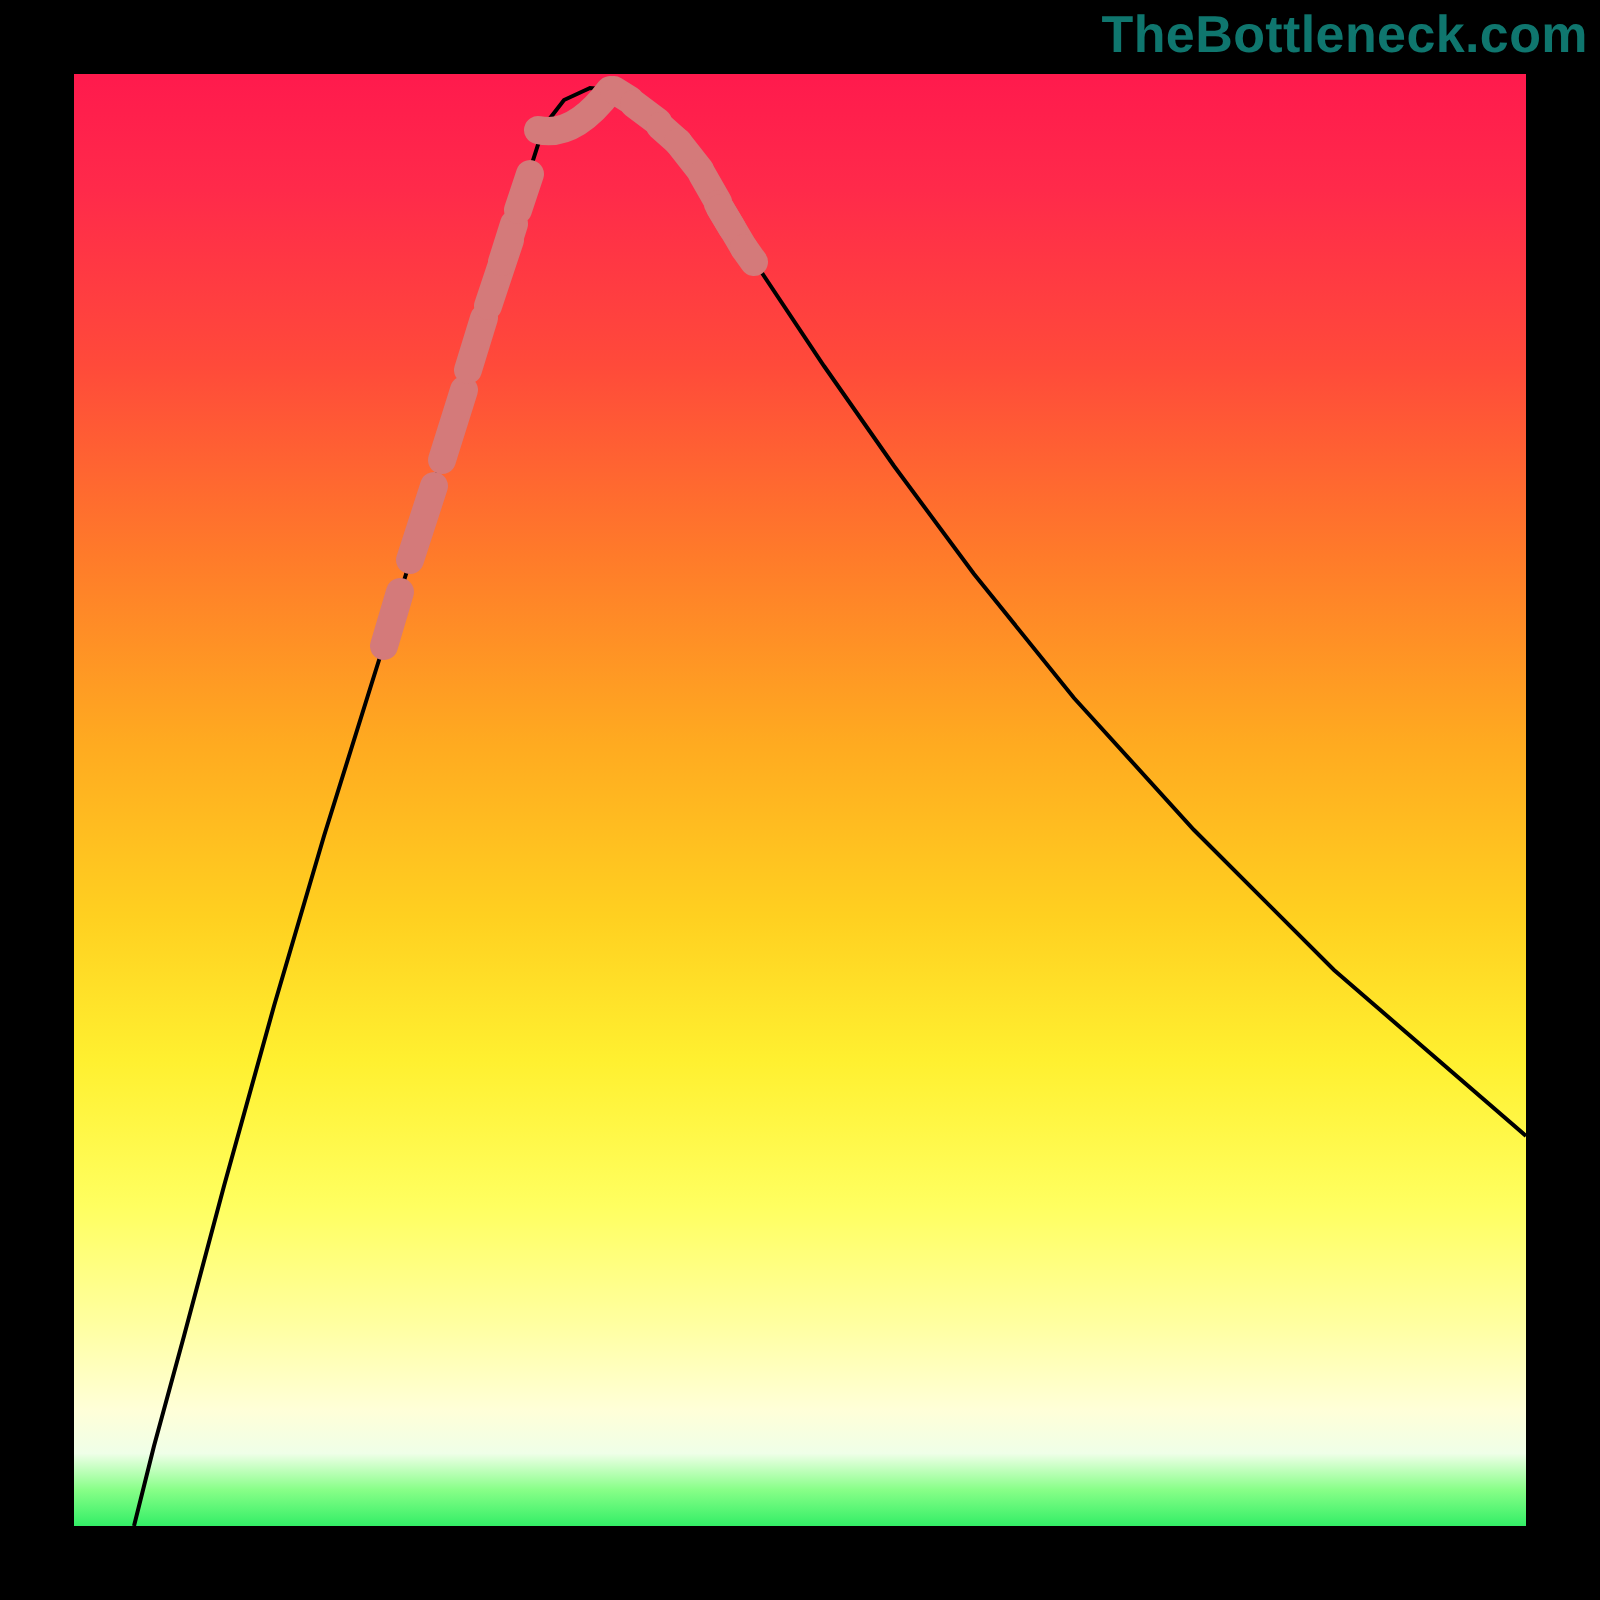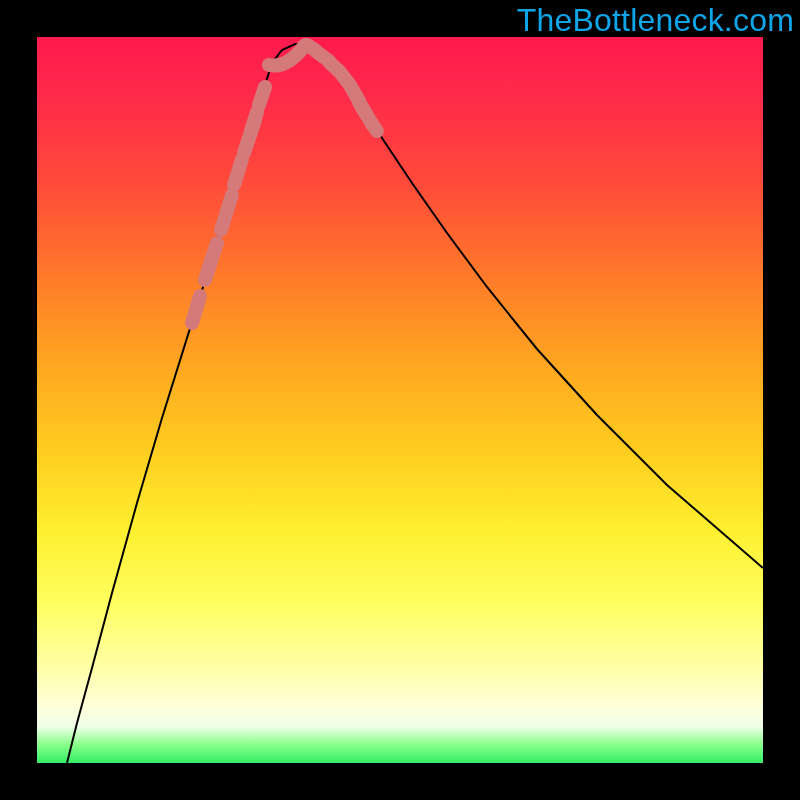--- a/index.html
+++ b/index.html
@@ -72,23 +72,23 @@
     fill: none;
     stroke: #d47a7a;
     stroke-width: 14;
     stroke-linecap: round;
   }
 
   .attribution {
     position: absolute;
     top: 2px;
     right: 6px;
-    color: #0ea5e9;
-    font-size: 32px;
-    font-weight: 400;
+    color: #0f766e;
+    font-size: 26px;
+    font-weight: 700;
     letter-spacing: 0.2px;
     font-family: Arial, Helvetica, sans-serif;
   }
 </style>
 </head>
 <body>
 
 <div class="frame">
 
   <div class="plot-area">

